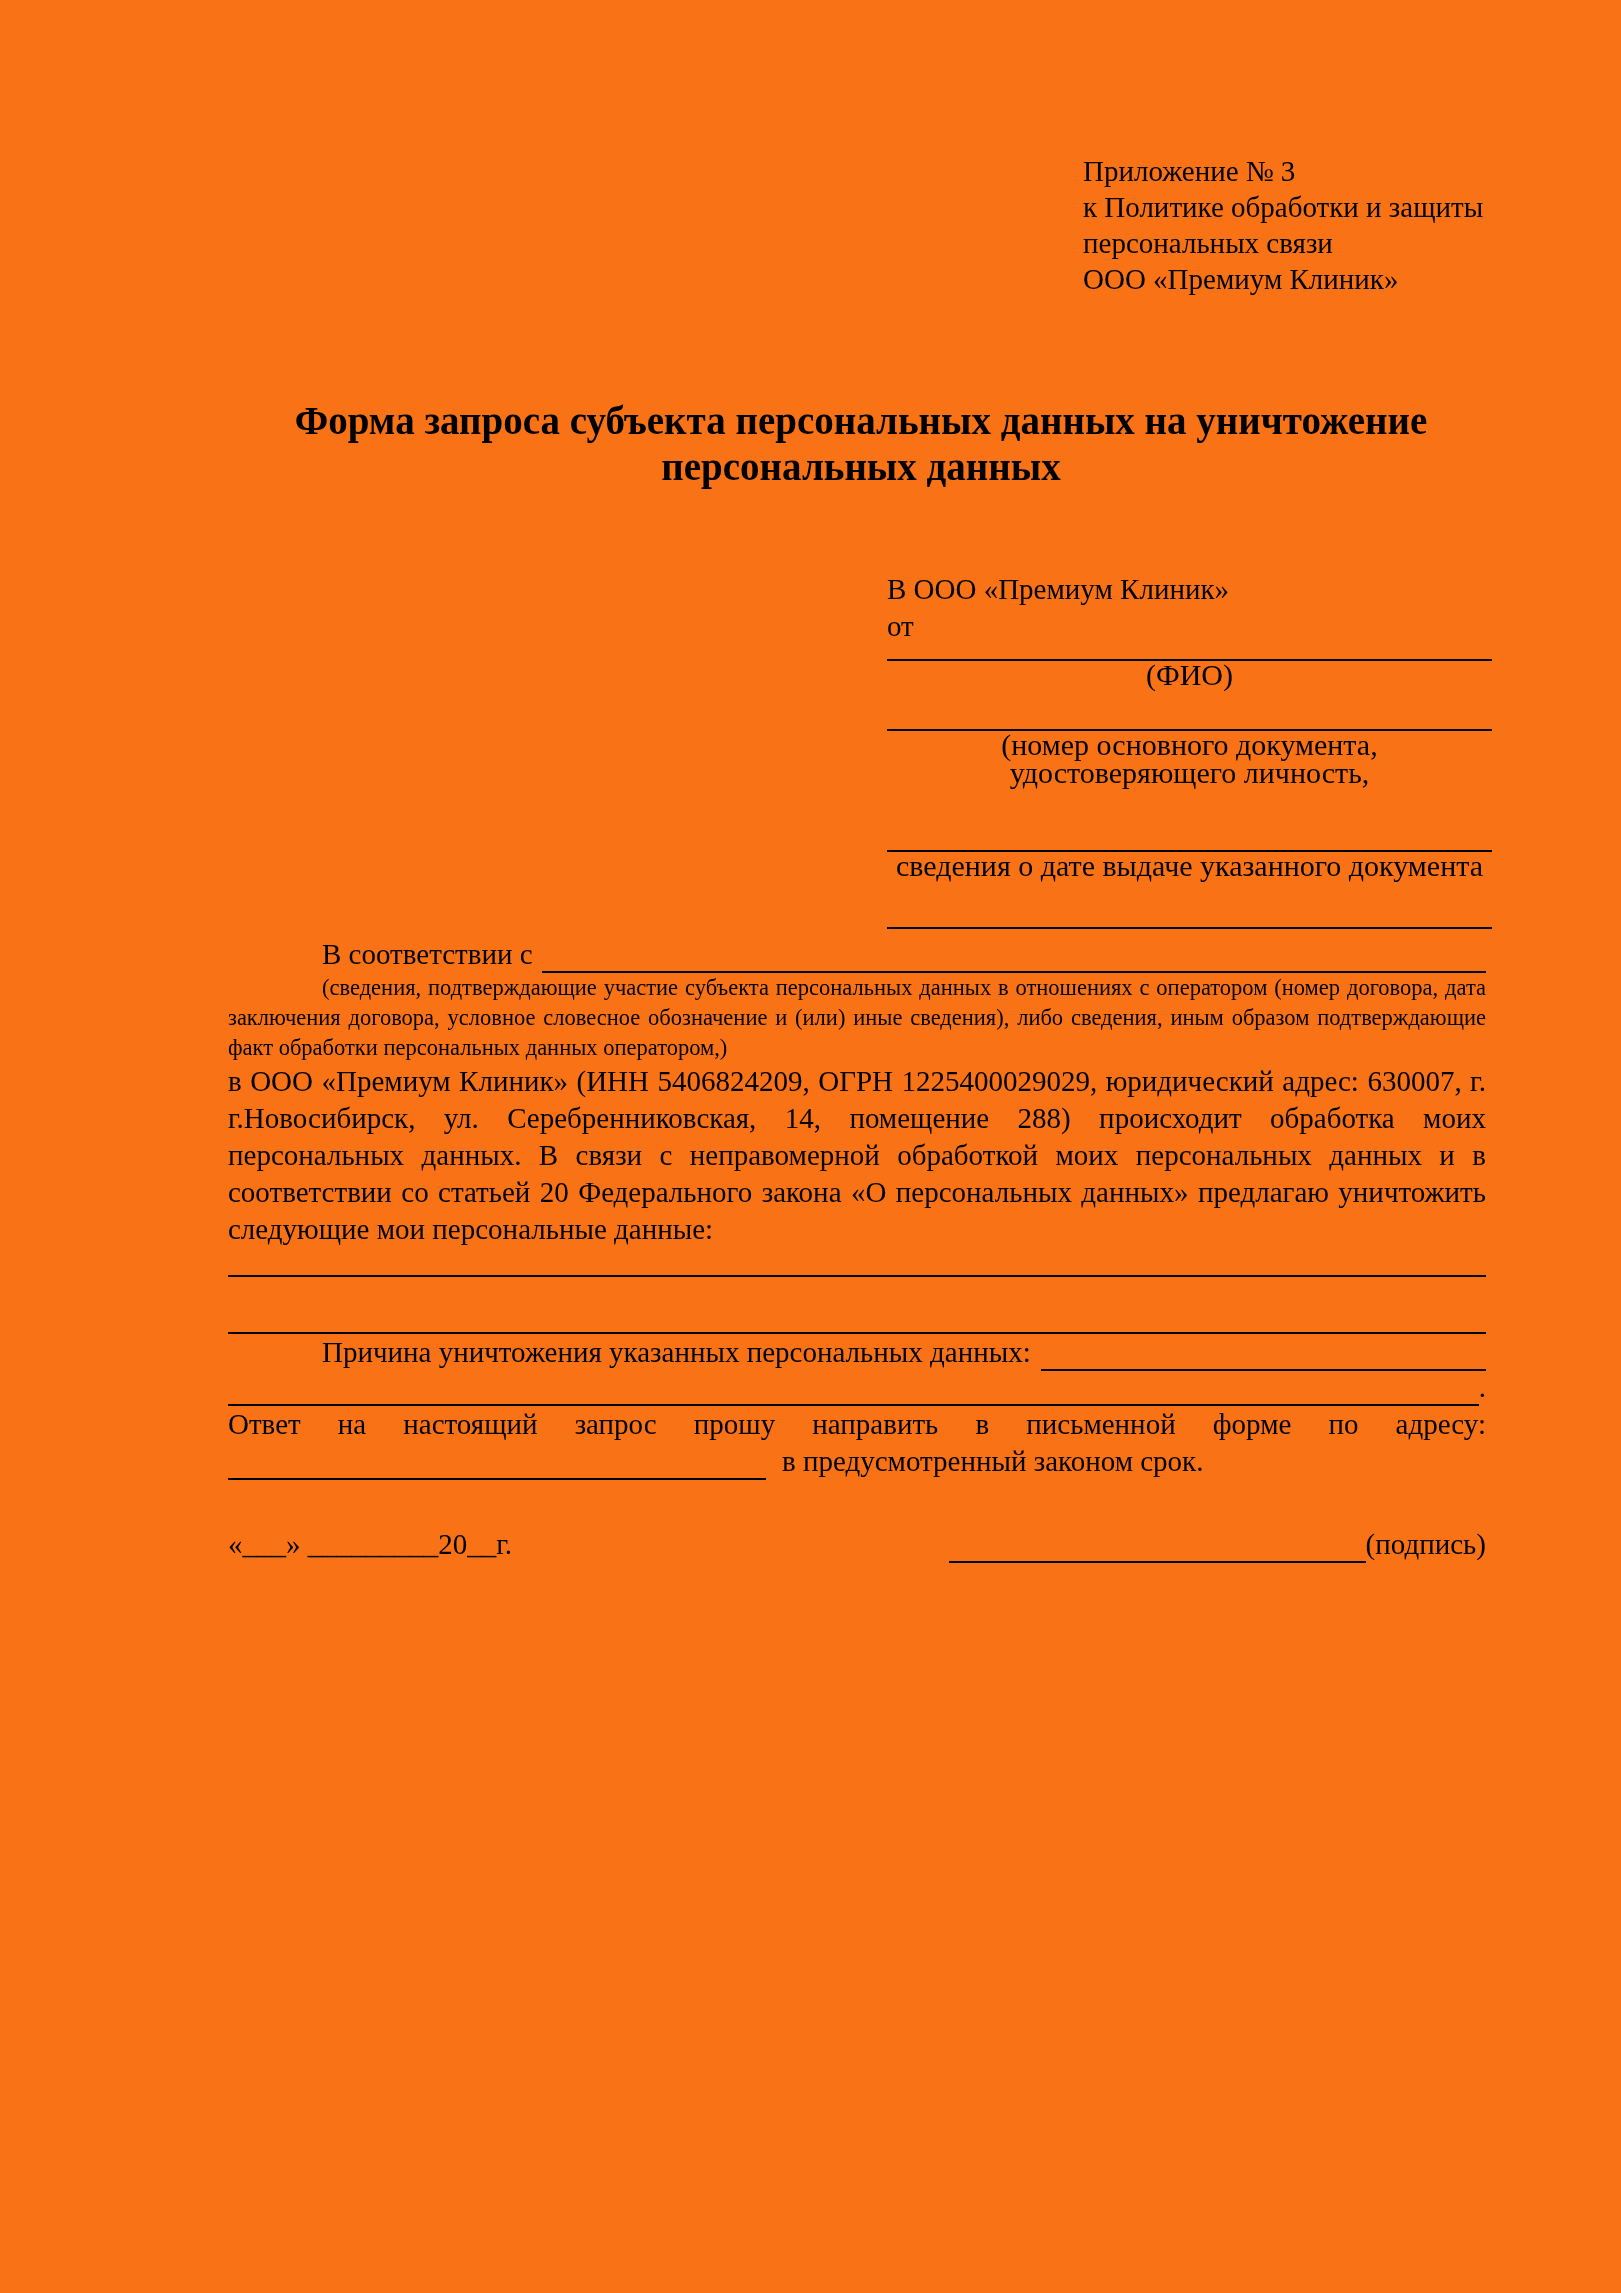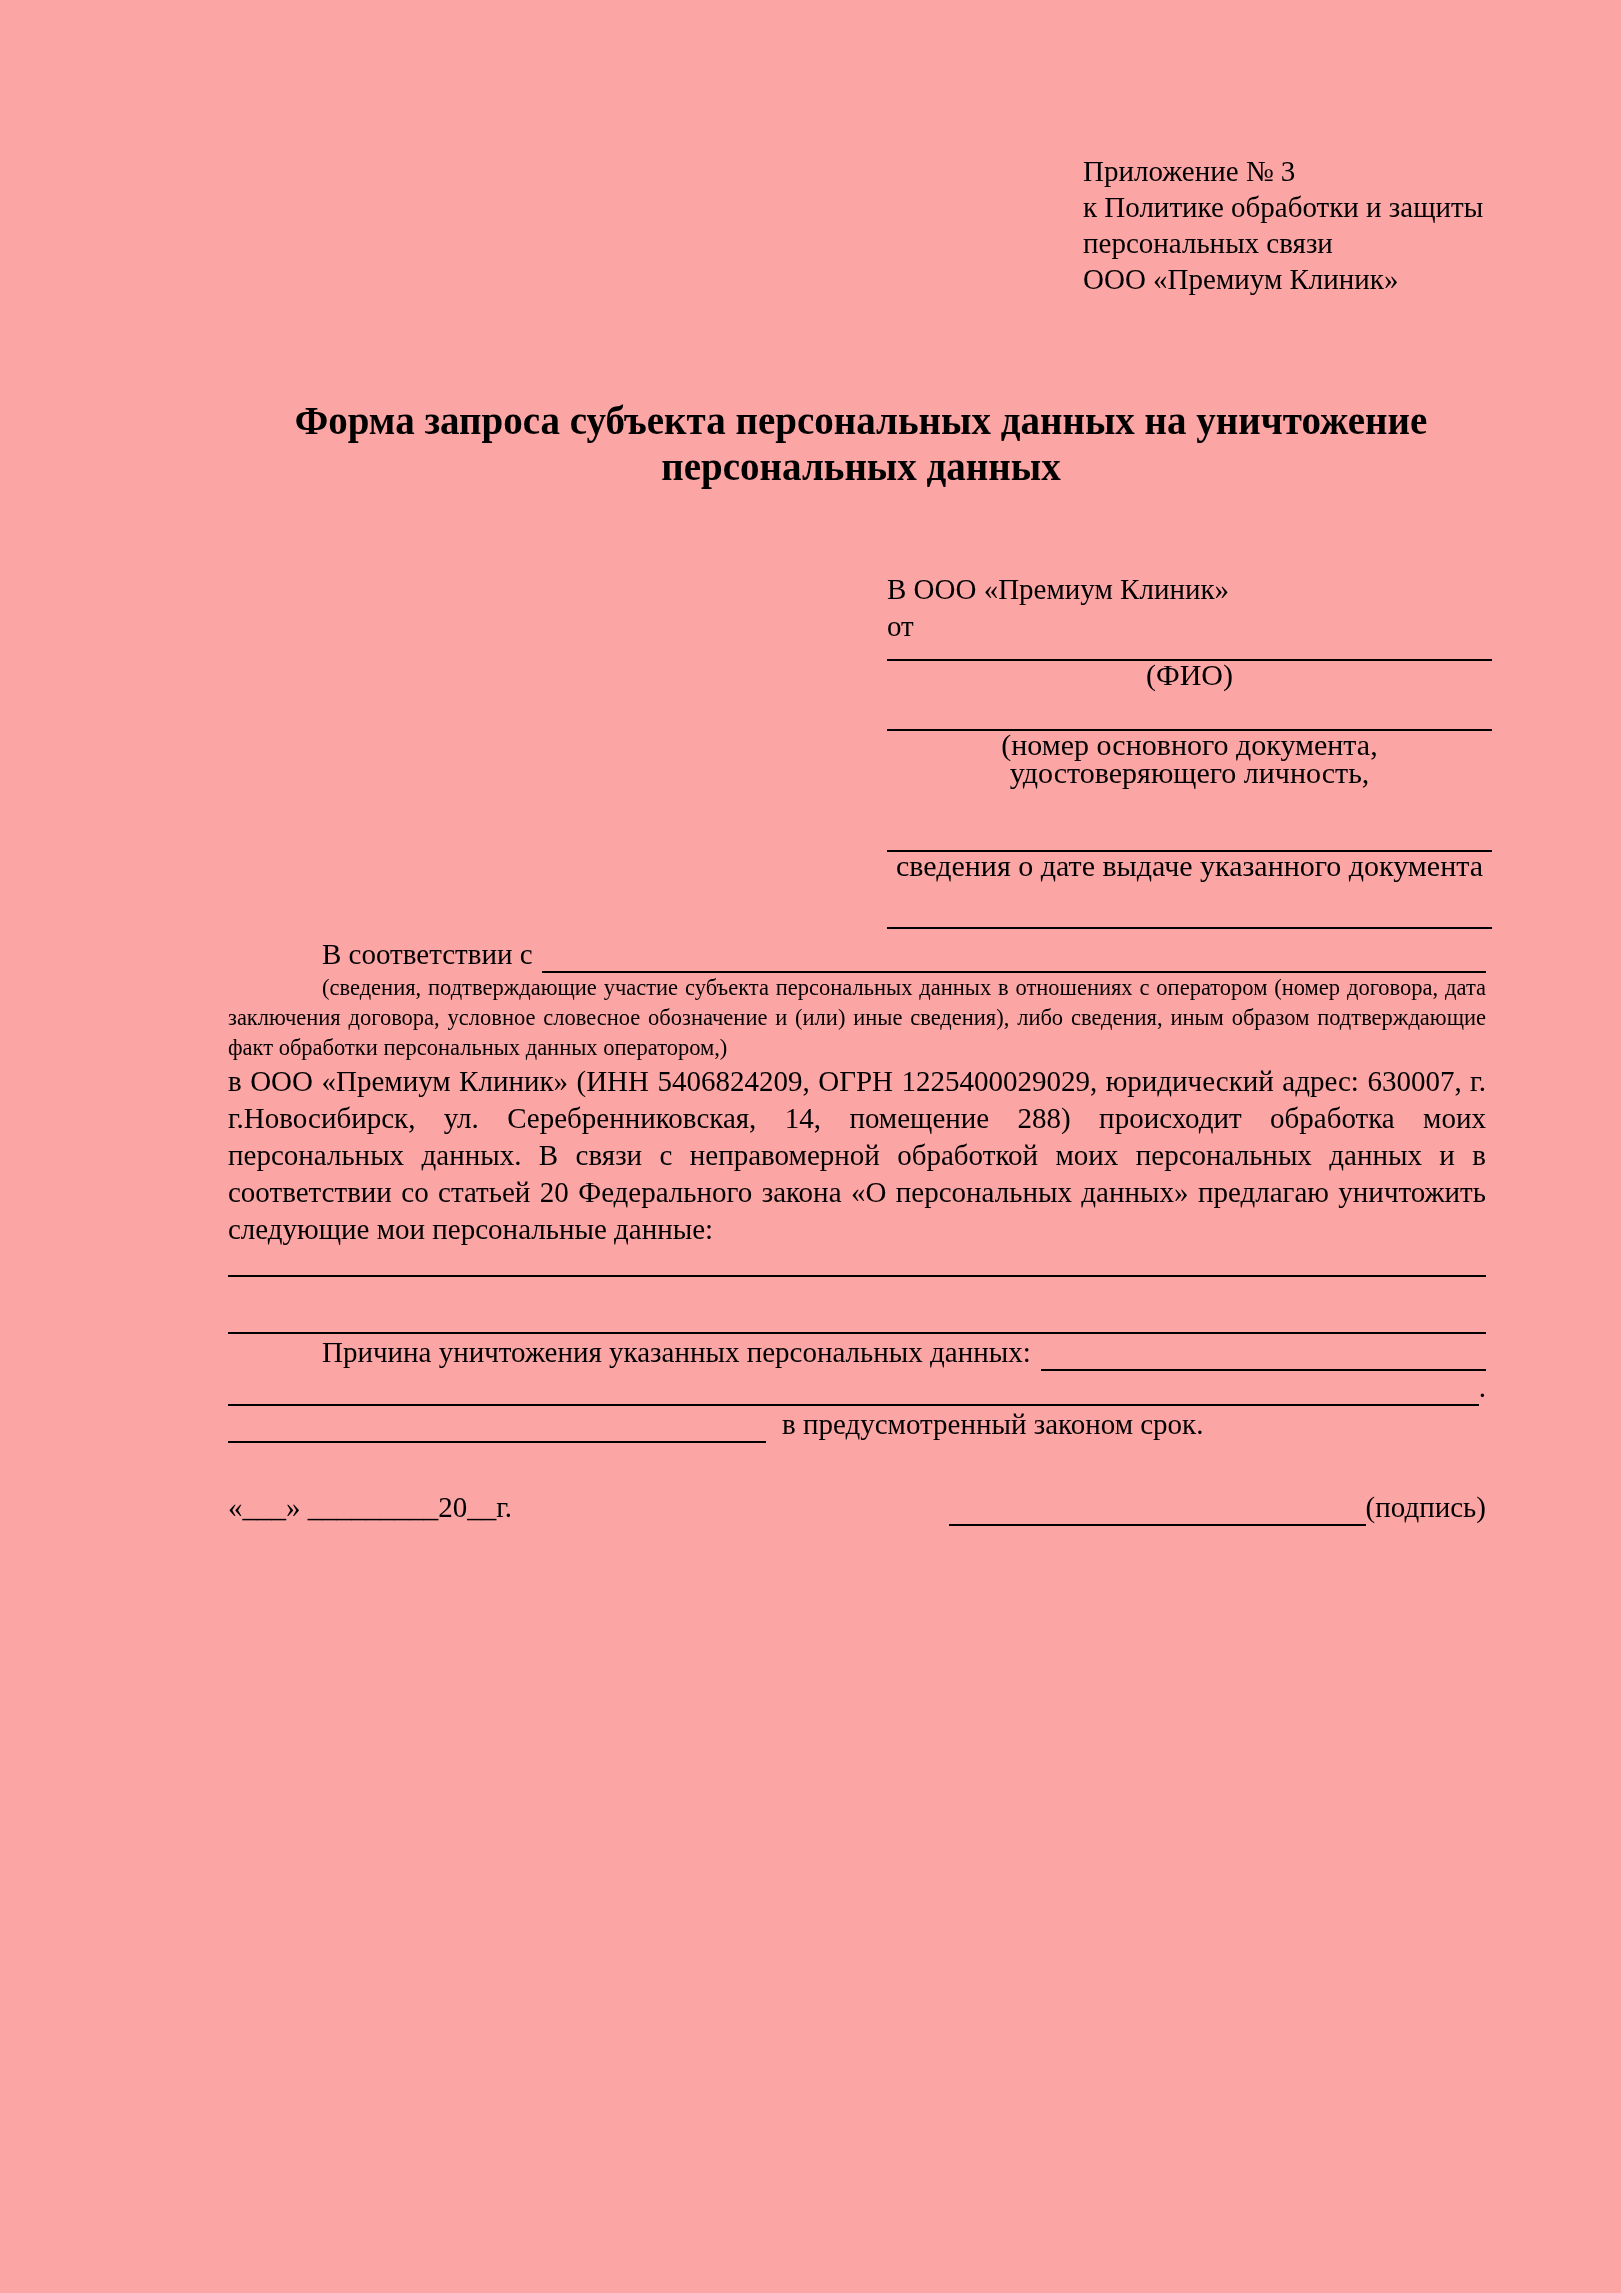--- a/index.html
+++ b/index.html
@@ -1,20 +1,20 @@
 <!DOCTYPE html>
 <html><head>
 <meta charset="utf-8">
 <style>
   html, body { margin: 0; padding: 0; background: #ffffff; }
   .page {
     position: relative;
     width: 1621px;
     height: 2294px;
-    background: #fca5a5;
+    background: #f97316;
     color: #000000;
     font-family: "Liberation Serif", "DejaVu Serif", serif;
     overflow: hidden;
   }
 
   
   .appendix {
     position: absolute;
     left: 1083px;
     top: 153px;
@@ -150,20 +150,21 @@
     <div class="flex-row">
       <span class="indent nowrap">Причина уничтожения указанных персональных данных:</span>
       <span class="fill" style="margin-left:9.8px;"></span>
     </div>
 
     <div class="flex-row period-row">
       <span class="fill"></span>
       <span>.</span>
     </div>
 
+    <div class="justify-full">Ответ на настоящий запрос прошу направить в письменной форме по адресу:</div>
 
     <div class="flex-row">
       <span class="addr-fill"></span>
       <span class="tail-text nowrap">в предусмотренный законом срок.</span>
     </div>
 
     <div class="footer-row">
       <span class="nowrap">«___» _________20__г.</span>
       <span class="sig-group">
         <span class="sig-line"></span>

